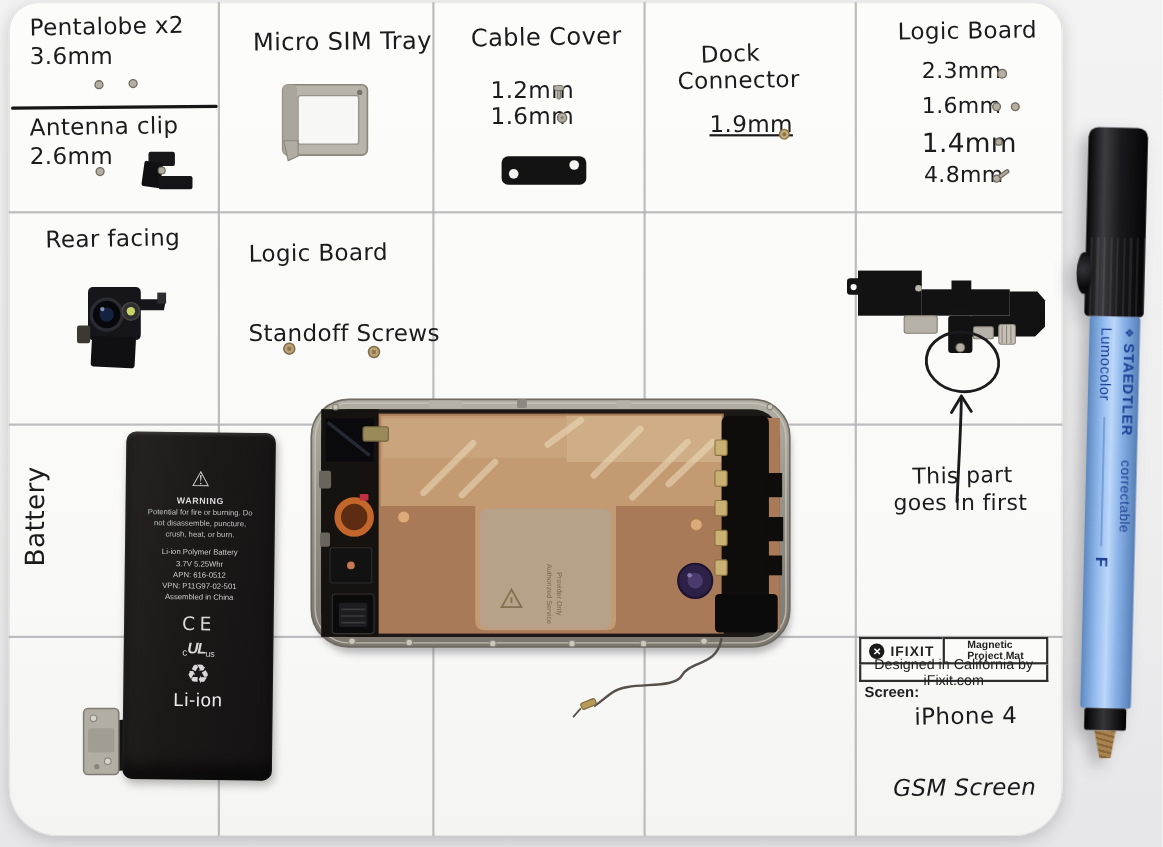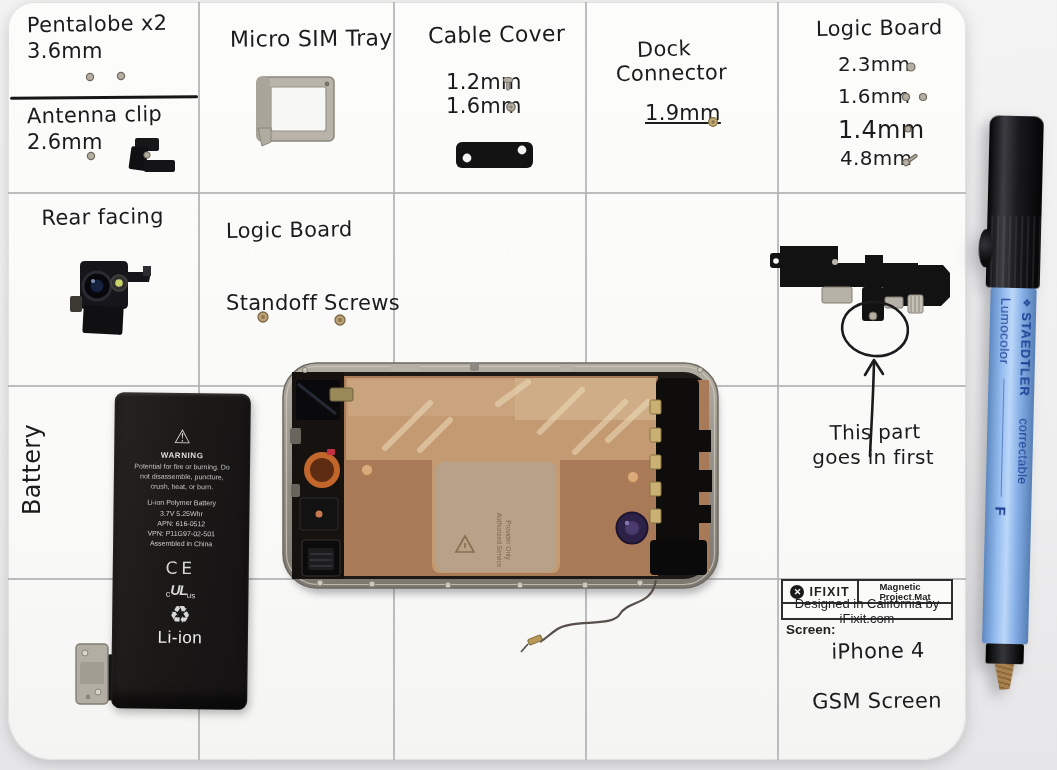--- a/index.html
+++ b/index.html
@@ -358,21 +358,21 @@
       </div>
       <div class="bcell cell-prod">
         <span><span>Magnetic</span><br>
         <span>Project Mat</span></span>
       </div>
     </div>
     <div class="bcell cell-designed">Designed in California by iFixit.com</div>
   </div>
   <div class="project-label">Screen:</div>
   <div class="hw ctr" style="left:808px;top:640px;width:140px;transform:rotate(-1deg);">iPhone 4</div>
-  <div class="hw ctr" style="left:802px;top:690px;width:150px;transform:rotate(-.5deg);">GSM Screen</div>
+  <div class="hw ctr" style="left:802px;top:705px;width:150px;transform:rotate(-.5deg);font-style:italic;">GSM Screen</div>
 
   <div class="pen">
     <div class="pen-cap"></div>
     <div class="pen-capribs"></div>
     <div class="pen-clipbump"></div>
     <div class="pen-barrel"></div>
     <div class="pen-text">
       <div class="pen-line">
         <span class="pen-logo">❖</span>
         <span class="pen-brand">STAEDTLER</span>

